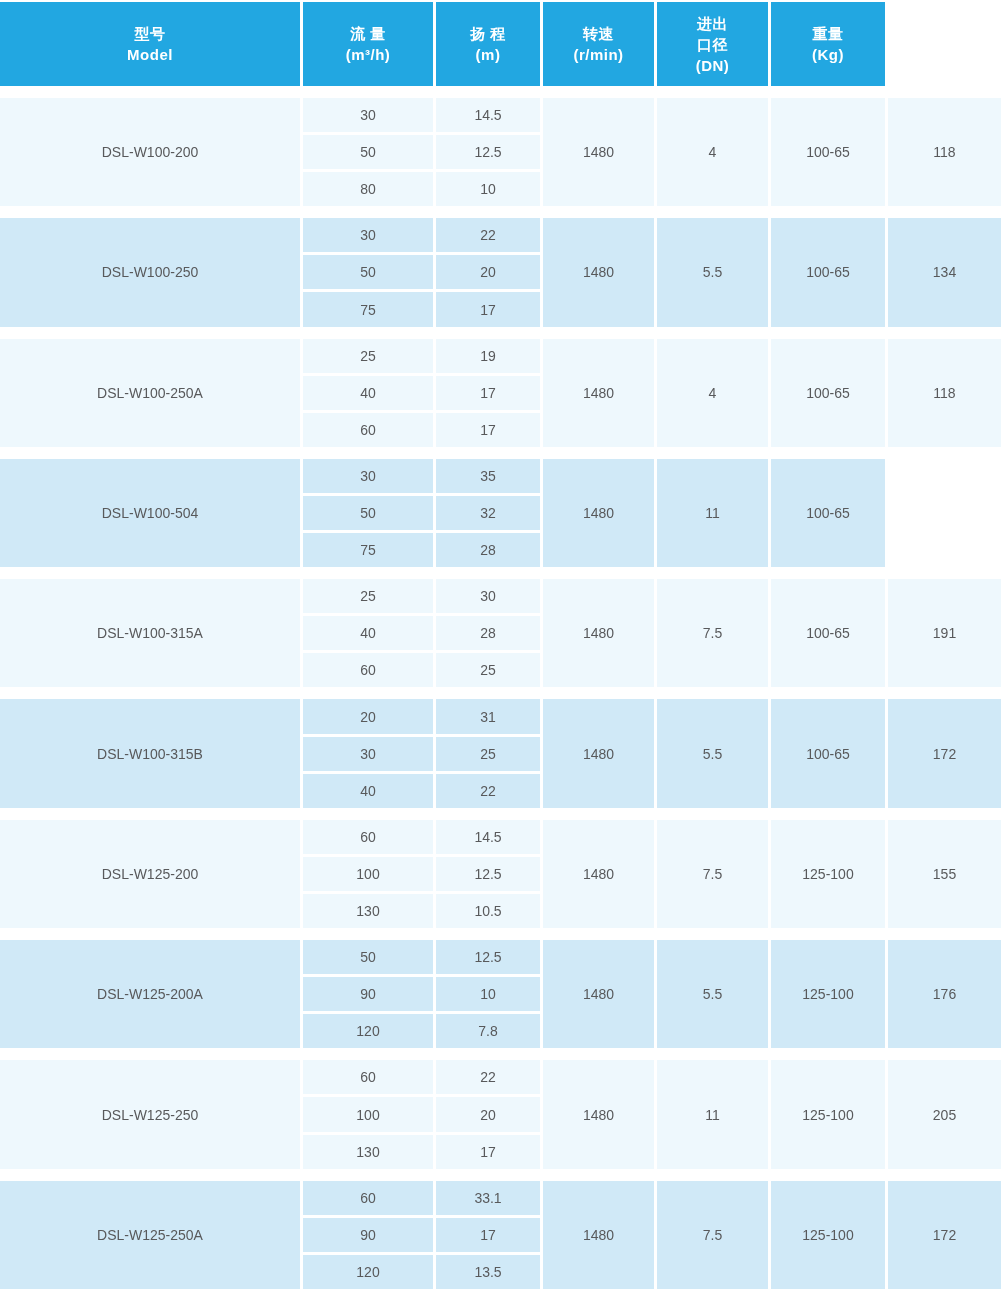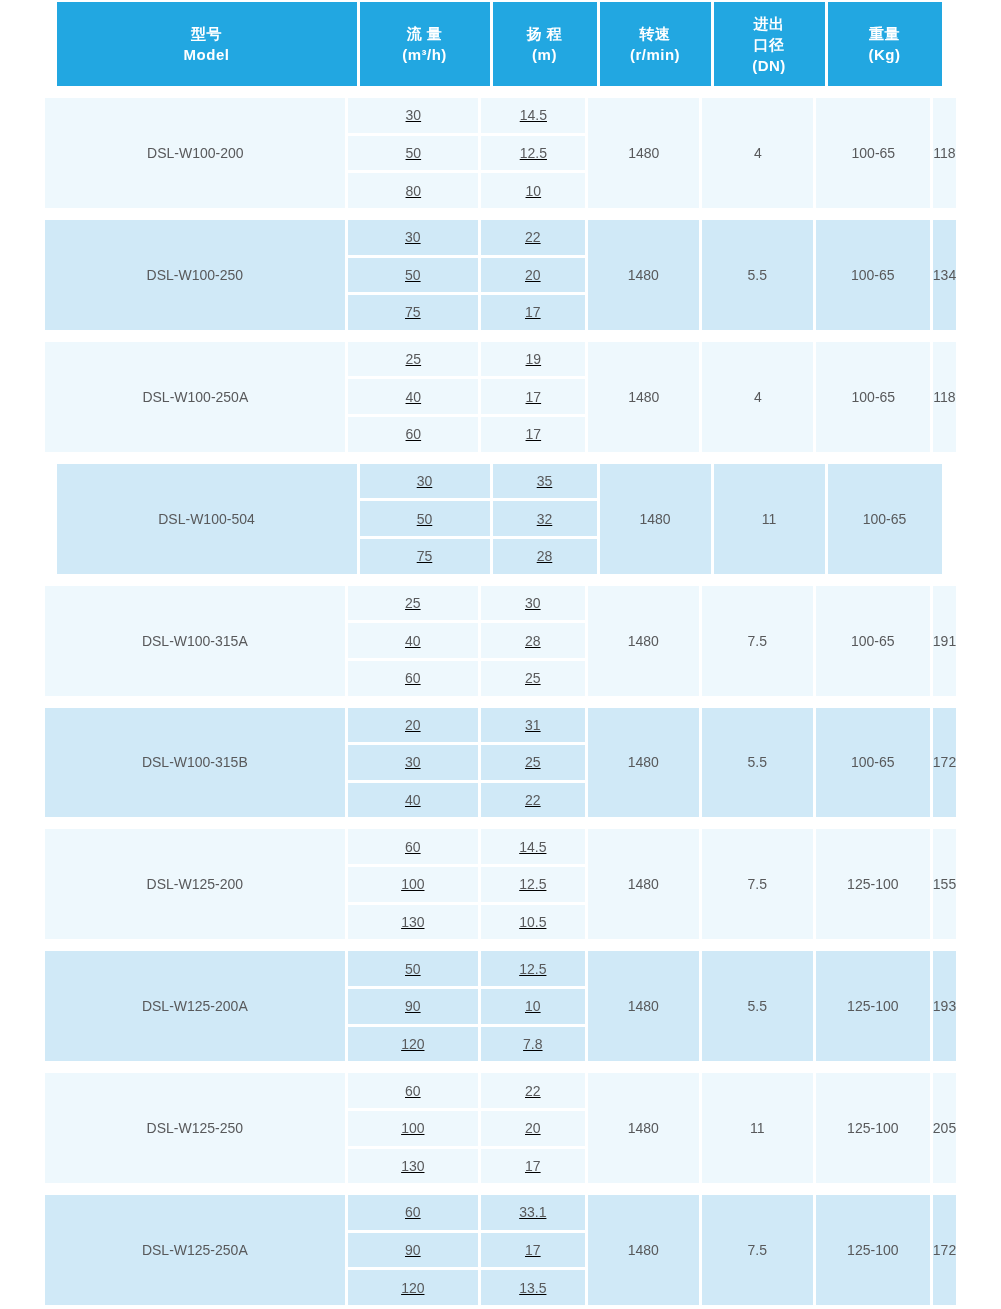--- a/index.html
+++ b/index.html
@@ -8,24 +8,23 @@
     background: #ffffff;
   }
   .spec-table {
     width: 1001px;
     height: 1309px;
     background: #ffffff;
     display: flex;
     flex-direction: column;
     row-gap: 12px;
     padding-top: 2px;
-    padding-bottom: 4px;
+    padding-bottom: 20px;
     box-sizing: border-box;
     font-family: "Liberation Sans", sans-serif;
-    align-items: center;
   }
   .cols {
     display: grid;
     grid-template-columns: 300px 130px 104px 111px 111px 114px 1fr;
     column-gap: 3px;
   }
   .header-row {
     flex: 0 0 84px;
   }
   .header-cell {
@@ -47,21 +46,20 @@
     display: flex;
     align-items: center;
     justify-content: center;
     font-size: 14px;
     color: var(--cell-text, #58595b);
   }
   .subcol {
     display: grid;
     grid-template-rows: 1fr 1fr 1fr;
     row-gap: 3px;
-    text-decoration: underline;
   }
   .g-light .cell { background: var(--row-light, #eef8fd); }
   .g-blue  .cell { background: var(--row-blue, #d0e9f7); }
 </style>
 </head>
 <body>
 
 <div class="spec-table">
   <div class="cols header-row">
       <div class="header-cell">
@@ -217,21 +215,21 @@
         <div class="cell">120</div>
       </div>
       <div class="subcol">
         <div class="cell">12.5</div>
         <div class="cell">10</div>
         <div class="cell">7.8</div>
       </div>
       <div class="cell">1480</div>
       <div class="cell">5.5</div>
       <div class="cell">125-100</div>
-      <div class="cell">193</div>
+      <div class="cell">176</div>
     </div>
     <div class="cols row-group g-light">
       <div class="cell">DSL-W125-250</div>
       <div class="subcol">
         <div class="cell">60</div>
         <div class="cell">100</div>
         <div class="cell">130</div>
       </div>
       <div class="subcol">
         <div class="cell">22</div>

